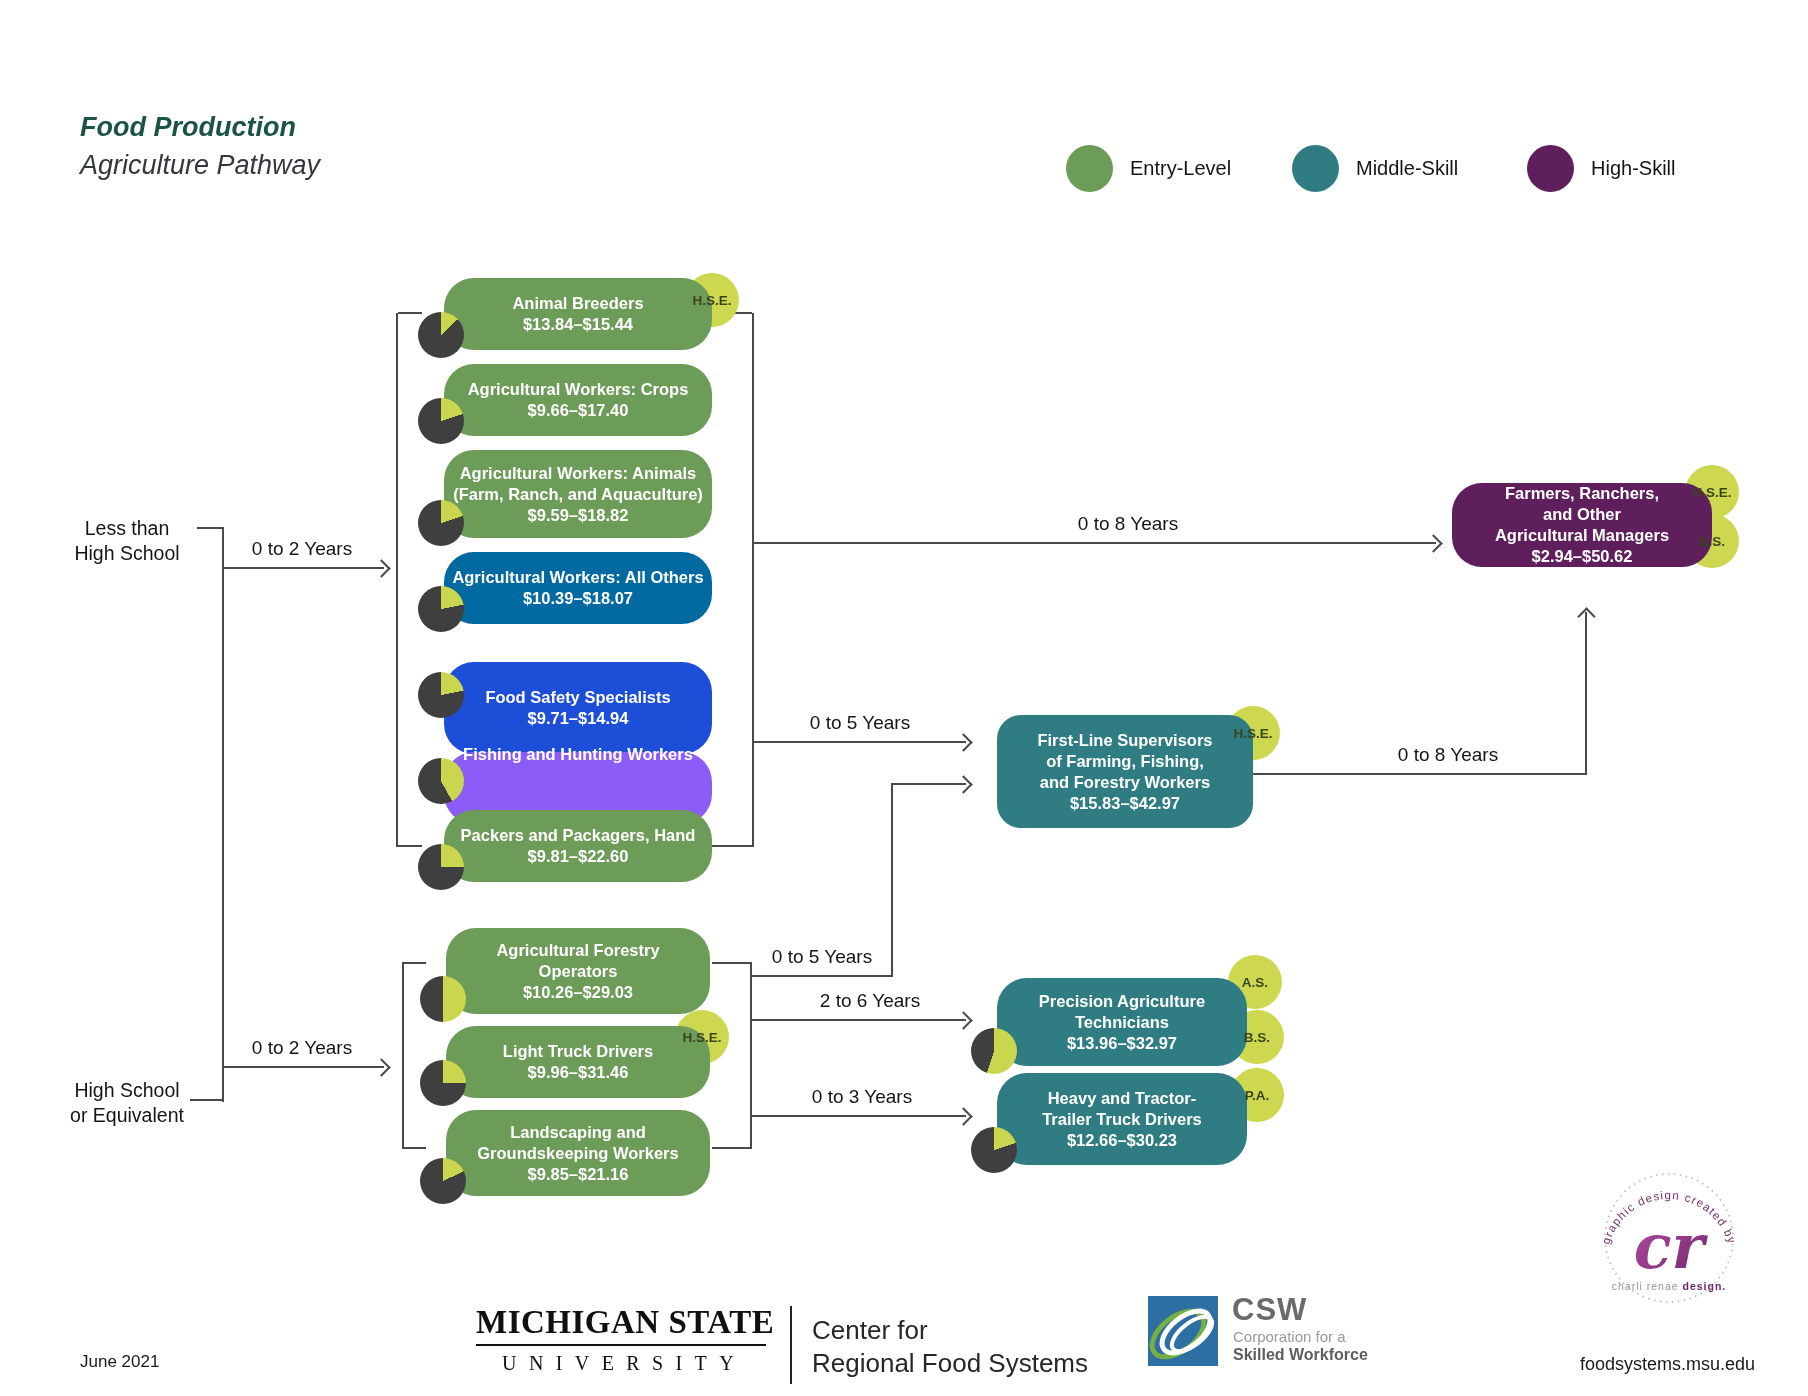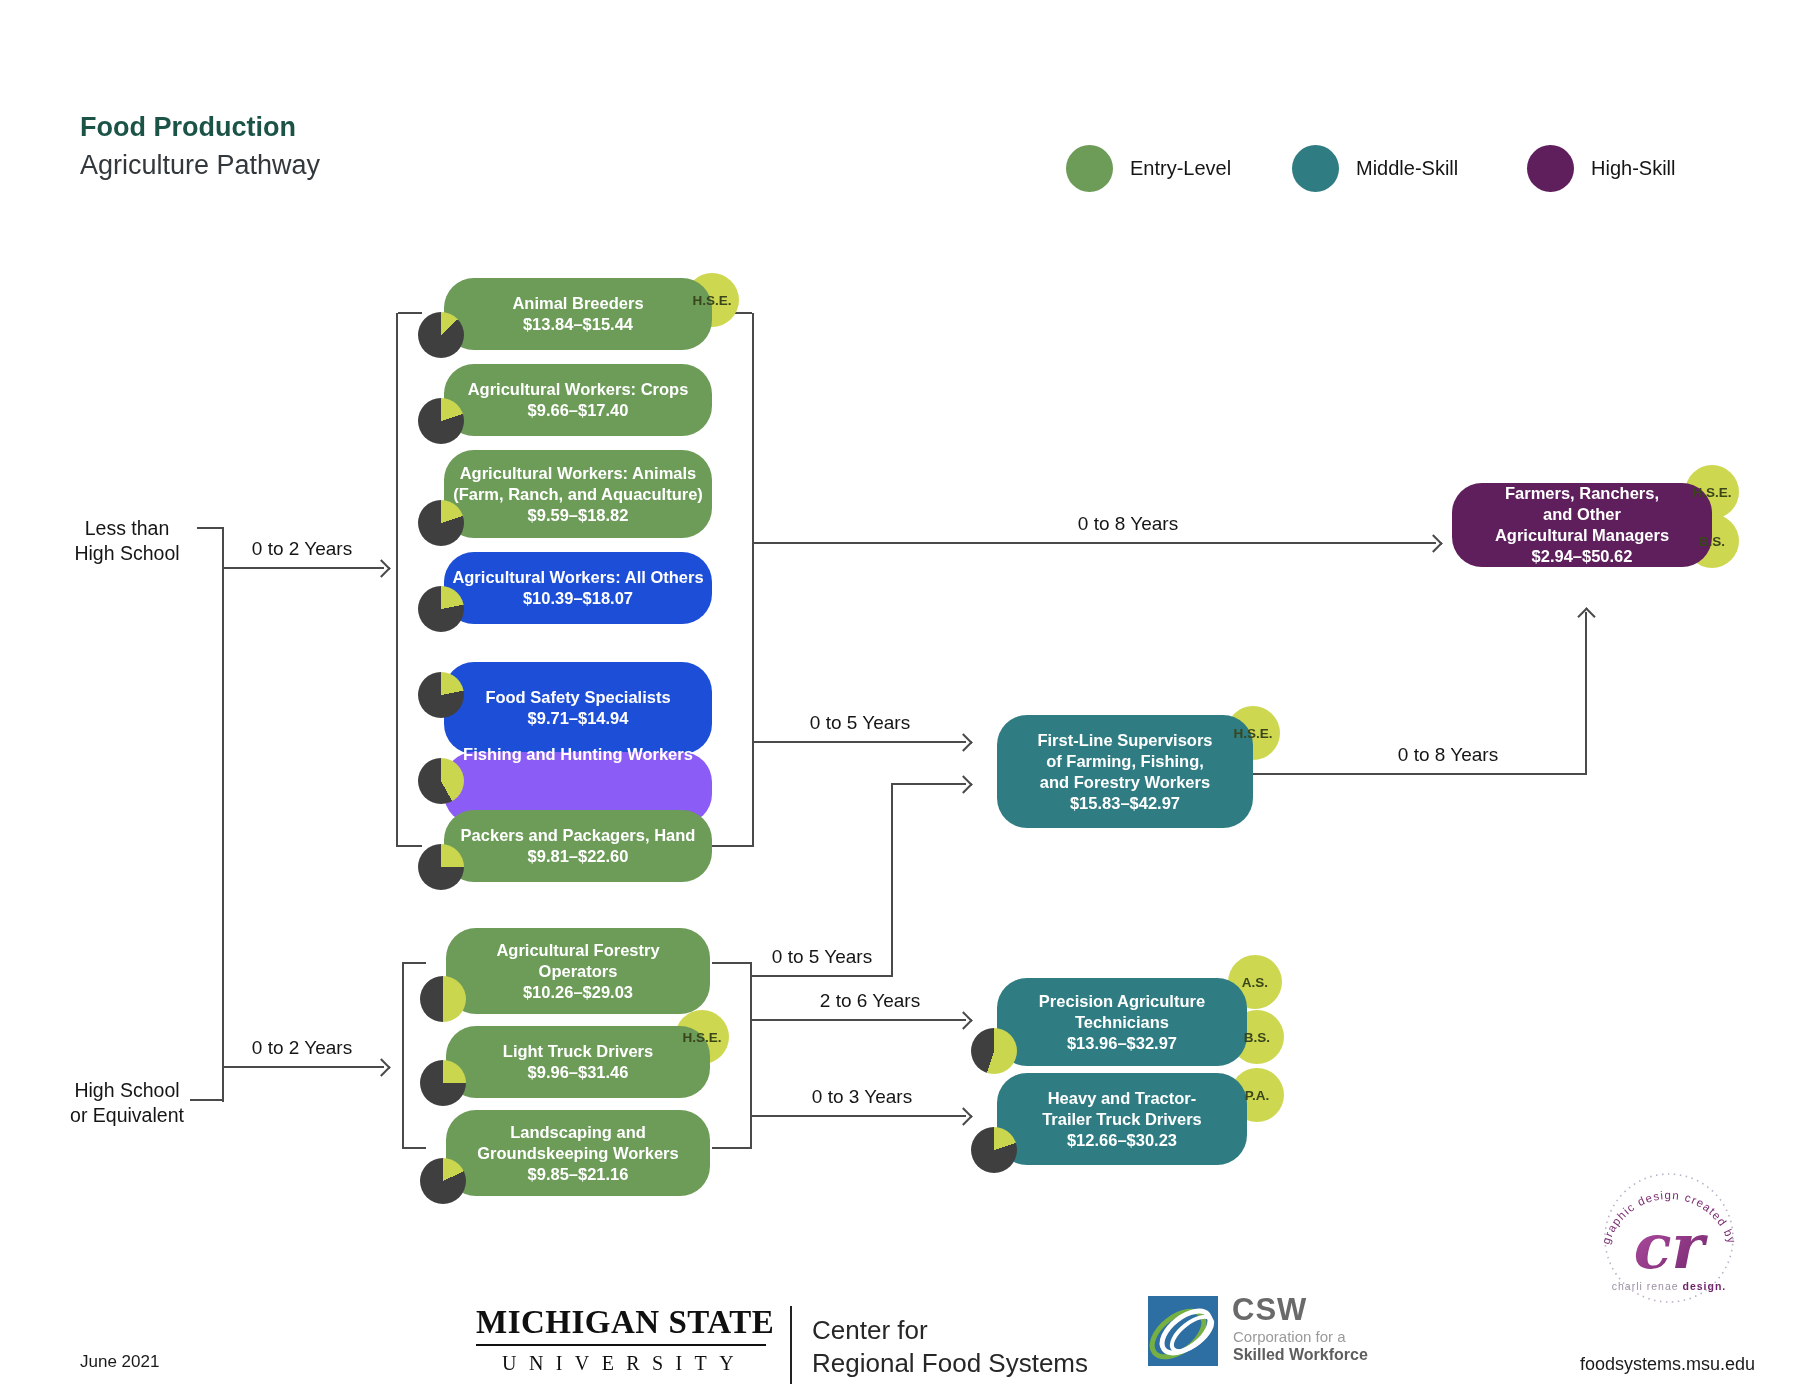--- a/index.html
+++ b/index.html
@@ -1,18 +1,18 @@
 <!DOCTYPE html>
 <html><head>
 <meta charset="utf-8">
 <style>
   html,body{margin:0;padding:0;background:#ffffff;font-family:"Liberation Sans",sans-serif;}
   #diagram{position:relative;width:1808px;height:1396px;background:#fff;overflow:hidden;}
 
-  .title{position:absolute;left:80px;top:112px;}
+  .title{position:absolute;left:80px;top:112px;font-style:italic;}
   .title-main{font-size:27px;font-weight:bold;color:#1B5447;}
   .title-sub{font-size:27px;color:#33383C;margin-top:7px;}
 
   .legend-dot{position:absolute;width:47px;height:47px;border-radius:50%;z-index:1;}
   .legend-label{position:absolute;font-size:20px;color:#151515;white-space:nowrap;z-index:1;}
 
   .node{position:absolute;border-radius:30px;z-index:2;display:flex;flex-direction:column;align-items:center;justify-content:center;color:#fff;text-align:center;padding:0 8px;box-sizing:border-box;}
   .ntitle,.nwage{font-weight:bold;font-size:16.5px;line-height:21px;white-space:pre-line;}
   .pie{position:absolute;width:46px;height:46px;border-radius:50%;z-index:3;}
   .badge{position:absolute;width:54px;height:54px;border-radius:50%;z-index:1;}
@@ -158,21 +158,21 @@
       <div class="ntitle">Agricultural Workers: Crops</div>
       <div class="nwage">$9.66–$17.40</div>
     </div>
     <div class="pie" style="left: 418px; top: 398px; background: conic-gradient(rgb(201, 214, 78) 0deg, rgb(201, 214, 78) 20%, rgb(63, 63, 63) 20%, rgb(63, 63, 63) 100%);"></div>
     <div class="node" style="left: 444px; top: 450px; width: 268px; height: 88px; background: rgb(109, 155, 88);">
       <div class="ntitle">Agricultural Workers: Animals
 (Farm, Ranch, and Aquaculture)</div>
       <div class="nwage">$9.59–$18.82</div>
     </div>
     <div class="pie" style="left: 418px; top: 500px; background: conic-gradient(rgb(201, 214, 78) 0deg, rgb(201, 214, 78) 20%, rgb(63, 63, 63) 20%, rgb(63, 63, 63) 100%);"></div>
-    <div class="node" style="left: 444px; top: 552px; width: 268px; height: 72px; background: #1d4ed8;">
+    <div class="node" style="left: 444px; top: 552px; width: 268px; height: 72px; background: #0369a1;">
       <div class="ntitle">Agricultural Workers: All Others</div>
       <div class="nwage">$10.39–$18.07</div>
     </div>
     <div class="pie" style="left: 418px; top: 586px; background: conic-gradient(rgb(201, 214, 78) 0deg, rgb(201, 214, 78) 22%, rgb(63, 63, 63) 22%, rgb(63, 63, 63) 100%);"></div>
     <div class="node" style="left: 444px; top: 638px; width: 268px; height: 92px; background: #1d4ed8; margin-top: 24px;">
       <div class="ntitle">Food Safety Specialists</div>
       <div class="nwage">$9.71–$14.94</div>
     </div>
     <div class="pie" style="left: 418px; top: 672px; background: conic-gradient(rgb(201, 214, 78) 0deg, rgb(201, 214, 78) 22%, rgb(63, 63, 63) 22%, rgb(63, 63, 63) 100%);"></div>
     <div class="node" style="left: 444px; top: 752px; width: 268px; height: 72px; background: #8b5cf6; gap: 47px;">
@@ -198,21 +198,21 @@
     </div>
     <div class="pie" style="left: 420px; top: 1060px; background: conic-gradient(rgb(201, 214, 78) 0deg, rgb(201, 214, 78) 25%, rgb(63, 63, 63) 25%, rgb(63, 63, 63) 100%);"></div>
     <div class="badge-label" style="left: 675px; top: 1010px; color: rgb(58, 69, 27);">H.S.E.</div>
     <div class="node" style="left: 446px; top: 1110px; width: 264px; height: 86px; background: rgb(109, 155, 88);">
       <div class="ntitle">Landscaping and
 Groundskeeping Workers</div>
       <div class="nwage">$9.85–$21.16</div>
     </div>
     <div class="pie" style="left: 420px; top: 1158px; background: conic-gradient(rgb(201, 214, 78) 0deg, rgb(201, 214, 78) 18%, rgb(63, 63, 63) 18%, rgb(63, 63, 63) 100%);"></div>
     <div class="badge" style="left: 1226px; top: 706px; background: rgb(205, 216, 80);"></div>
-    <div class="node" style="left: 997px; top: 715px; width: 256px; height: 113px; background: rgb(47, 125, 130);">
+    <div class="node" style="left: 997px; top: 715px; width: 256px; height: 113px; background: rgb(47, 125, 130); border-radius: 24px;">
       <div class="ntitle">First-Line Supervisors
 of Farming, Fishing,
 and Forestry Workers</div>
       <div class="nwage">$15.83–$42.97</div>
     </div>
     <div class="badge-label" style="left: 1226px; top: 706px; color: rgb(58, 69, 27);">H.S.E.</div>
     <div class="badge" style="left: 1228px; top: 955px; background: rgb(205, 216, 80);"></div>
     <div class="badge" style="left: 1230px; top: 1010px; background: rgb(205, 216, 80);"></div>
     <div class="node" style="left: 997px; top: 978px; width: 250px; height: 88px; background: rgb(47, 125, 130);">
       <div class="ntitle">Precision Agriculture

